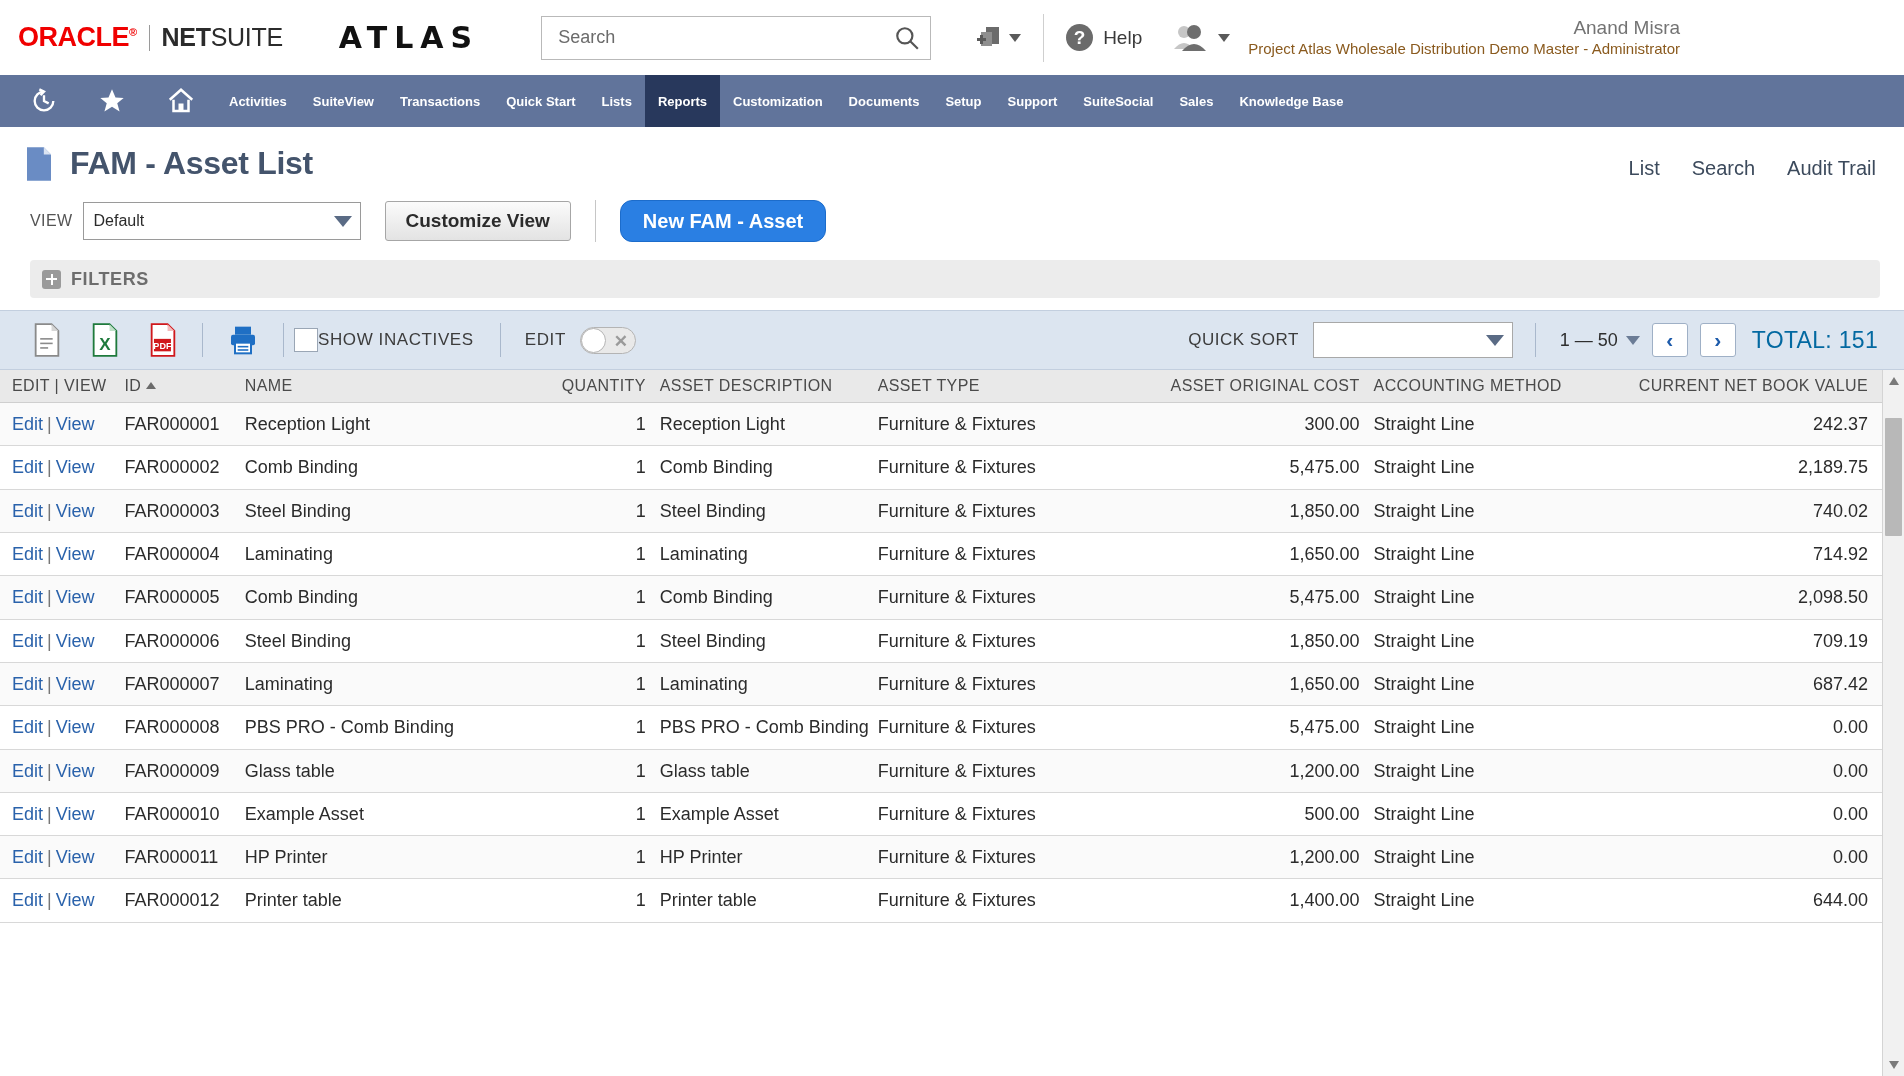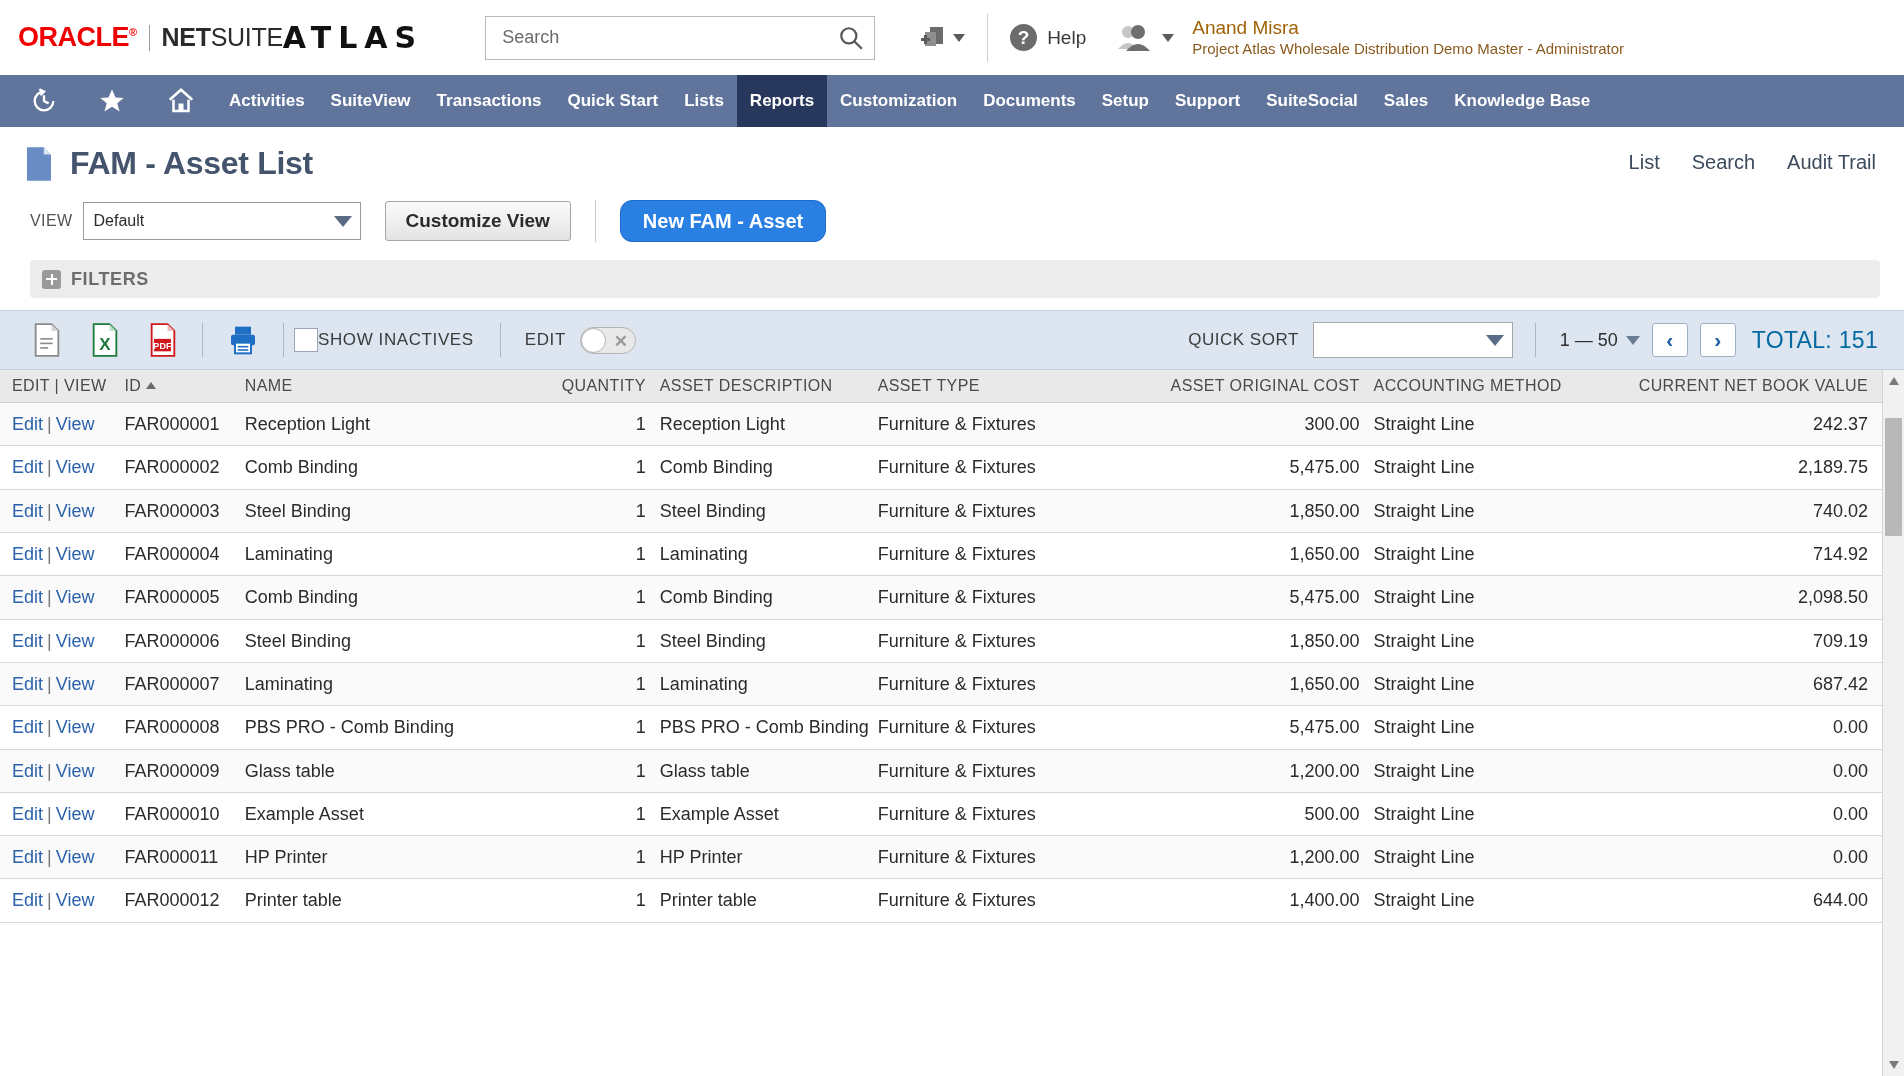--- a/index.html
+++ b/index.html
@@ -33,20 +33,21 @@
     width: 1px; height: 26px; background: #9a9a9a;
     margin: 0 12px;
   }
   .logo-netsuite {
     font-size: 25px; color: #2b2b2b; line-height: 1;
     letter-spacing: -0.3px;
   }
   .logo-netsuite b { font-weight: bold; }
   .logo-netsuite span.light { font-weight: normal; }
   .logo-atlas {
+    margin-left: 56px;
     font-size: 30px;
     font-weight: bold;
     color: #111;
     letter-spacing: 7px;
     font-family: "DejaVu Sans", sans-serif;
   }
   .search-wrap {
     margin-left: 62px;
     width: 390px; height: 44px;
     border: 1px solid #b9b9b9;
@@ -78,59 +79,59 @@
     width: 27px; height: 27px; border-radius: 50%;
     background: #6b6b6b; color: #fff;
     font-size: 19px; font-weight: bold;
     display: flex; align-items: center; justify-content: center;
     font-family: "Liberation Sans", sans-serif;
   }
   .help-label { font-size: 19px; color: #3a3a3a; margin-left: 10px; }
   .user-block { display: flex; align-items: center; margin-left: 30px; }
   .avatar-icon { width: 40px; height: 30px; }
   .user-texts { margin-left: 18px; line-height: 1.18; }
-  .user-name { font-size: 19px; color: #a16207; }
+  .user-name { font-size: 19px; color: #737373; text-align: right; }
   .user-role { font-size: 15px; color: #8a5a1e; }
 
   
   .navbar {
     height: 52px;
     background: #61749b;
     display: flex;
     align-items: stretch;
     padding-left: 10px;
   }
   .nav-icon-item {
     display: flex; align-items: center; justify-content: center;
     padding: 0 20px; cursor: pointer;
   }
   .nav-item {
     display: flex; align-items: center;
     padding: 0 13px;
     color: #ffffff;
-    font-size: 17px;
+    font-size: 13px;
     font-weight: bold;
     cursor: pointer;
     white-space: nowrap;
   }
   .nav-item.active { background: #28385c; }
 
   
   .page-head {
     display: flex; align-items: center;
     padding: 18px 24px 8px 24px;
     position: relative;
   }
   .page-doc-icon { width: 30px; height: 36px; }
   .page-title {
     font-size: 32px; font-weight: bold; color: #44546c;
     margin-left: 16px; letter-spacing: -0.3px;
   }
   .page-links {
-    position: absolute; right: 28px; bottom: 16px;
+    position: absolute; right: 28px; bottom: 10px;
     display: flex; gap: 32px;
   }
   .page-link {
     font-size: 20px; color: #3c4a5c; cursor: pointer;
   }
 
   
   .view-row {
     display: flex; align-items: center;
     padding: 10px 24px 14px 30px;

